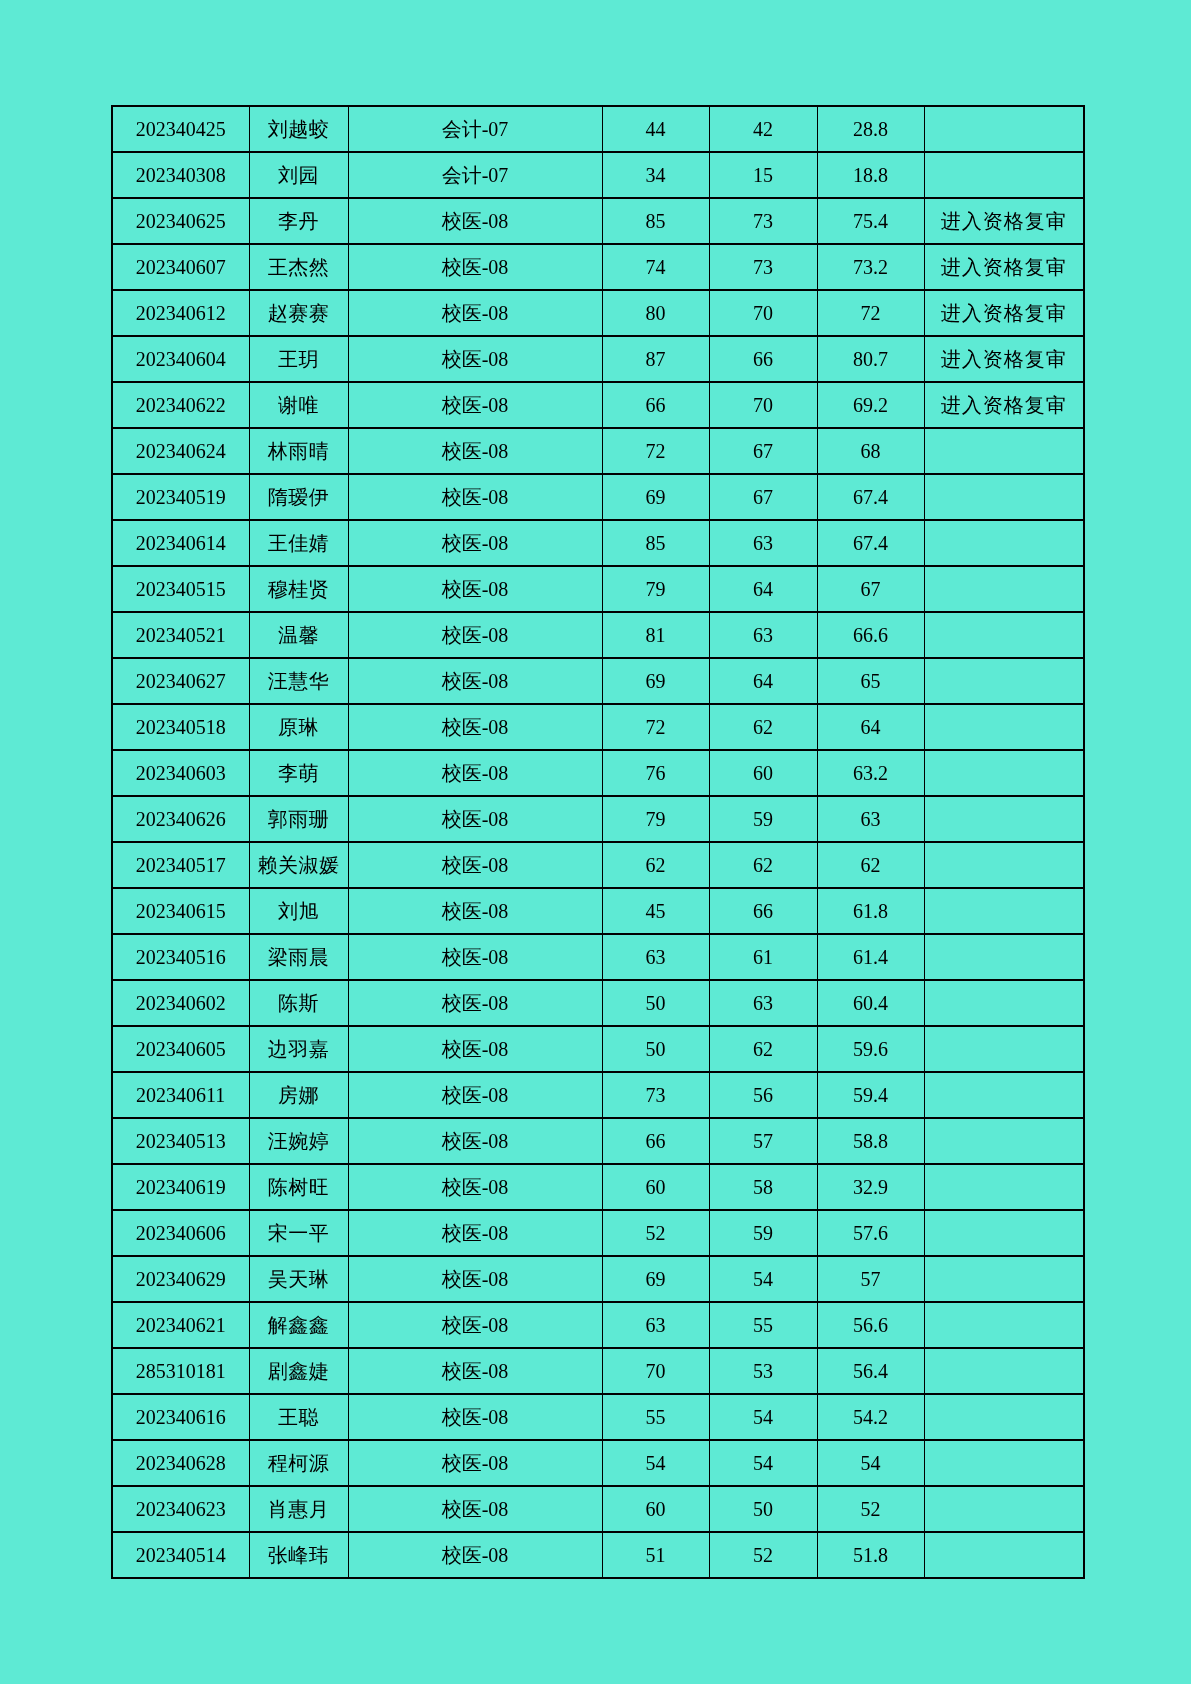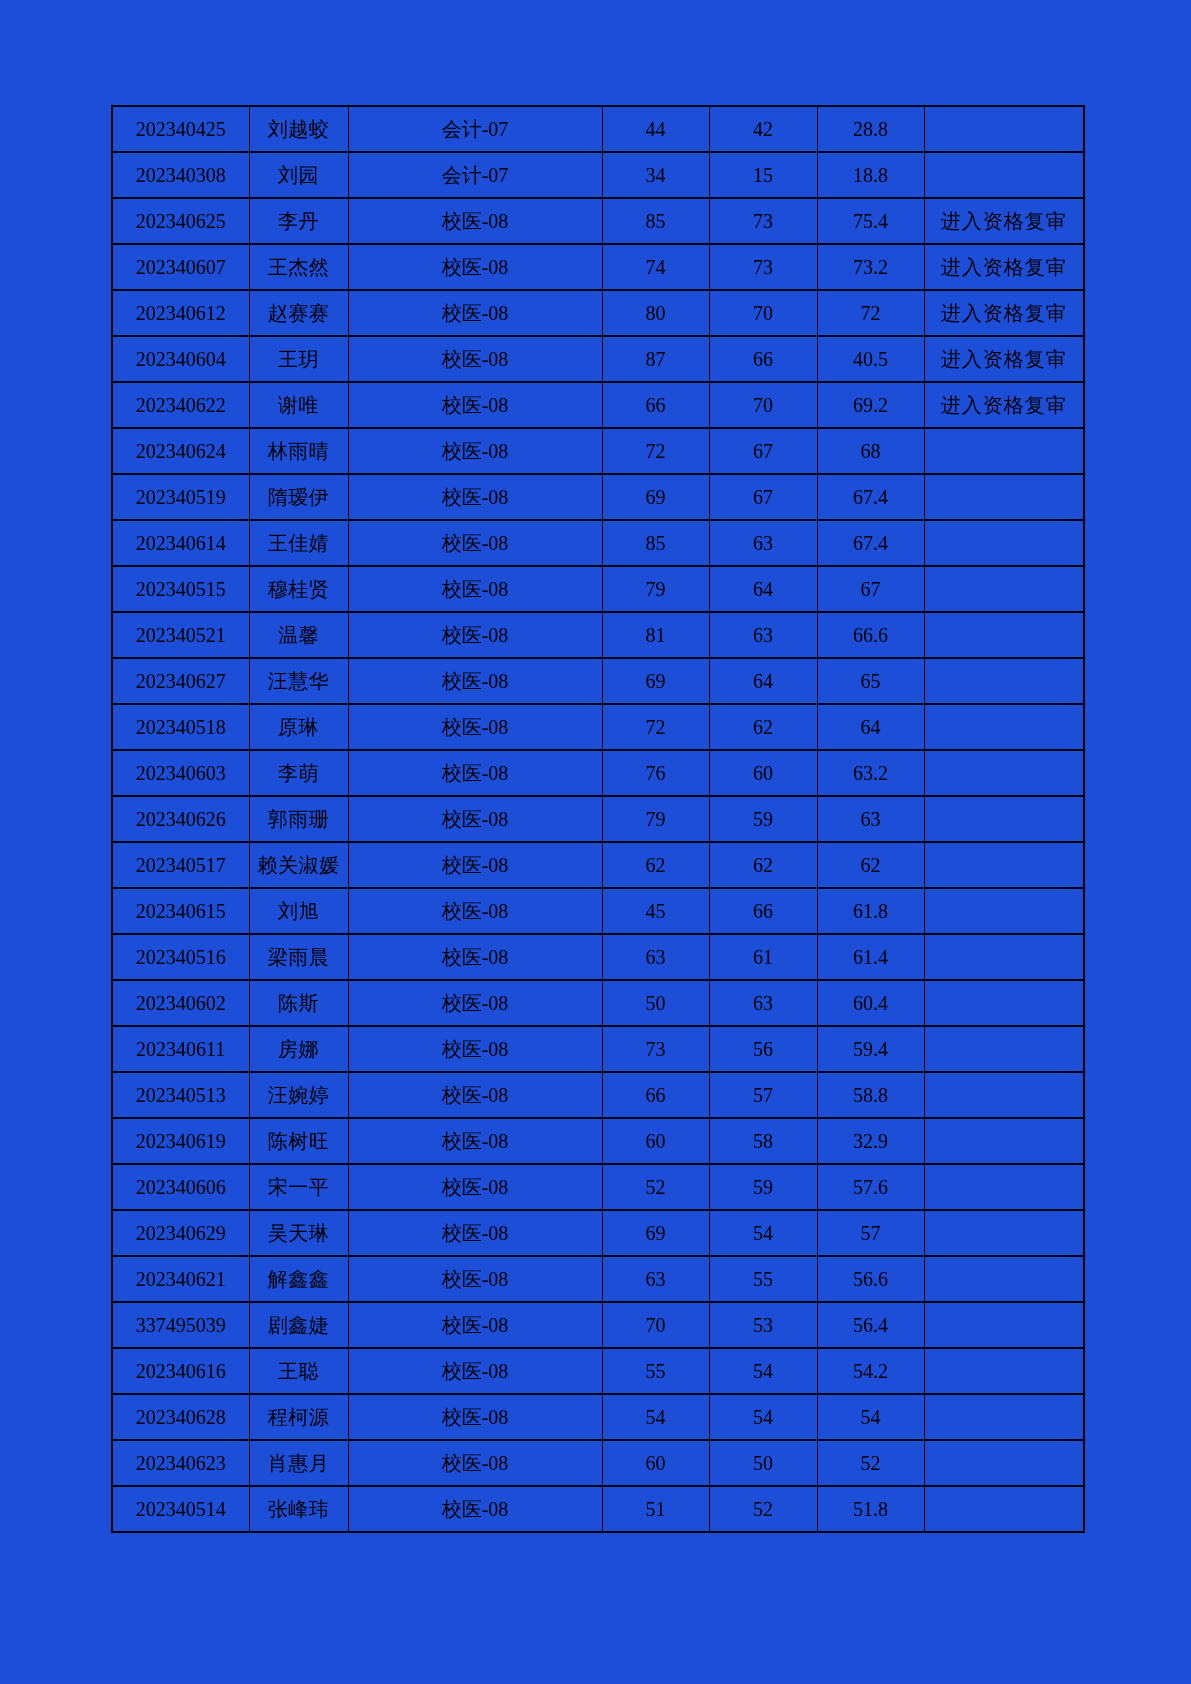--- a/index.html
+++ b/index.html
@@ -8,21 +8,21 @@
     height: 1684px;
     background: #ffffff;
     position: relative;
     font-family: "Liberation Serif", "DejaVu Serif", serif;
   }
   .page {
     position: absolute;
     left: 0; top: 0;
     width: 1191px;
     height: 1684px;
-    background: #1d4ed8;
+    background: #5eead4;
     overflow: hidden;
   }
   table.results {
     position: absolute;
     left: 111px;
     top: 105px;
     width: 972px;
     border-collapse: collapse;
     table-layout: fixed;
     border: 2px solid #000000;
@@ -103,21 +103,21 @@
           <td class="col-score2">70</td>
           <td class="col-total">72</td>
           <td class="col-status">进入资格复审</td>
         </tr>
         <tr>
           <td class="col-id">202340604</td>
           <td class="col-name">王玥</td>
           <td class="col-position">校医-08</td>
           <td class="col-score1">87</td>
           <td class="col-score2">66</td>
-          <td class="col-total">40.5</td>
+          <td class="col-total">80.7</td>
           <td class="col-status">进入资格复审</td>
         </tr>
         <tr>
           <td class="col-id">202340622</td>
           <td class="col-name">谢唯</td>
           <td class="col-position">校医-08</td>
           <td class="col-score1">66</td>
           <td class="col-score2">70</td>
           <td class="col-total">69.2</td>
           <td class="col-status">进入资格复审</td>
@@ -233,20 +233,29 @@
         <tr>
           <td class="col-id">202340602</td>
           <td class="col-name">陈斯</td>
           <td class="col-position">校医-08</td>
           <td class="col-score1">50</td>
           <td class="col-score2">63</td>
           <td class="col-total">60.4</td>
           <td class="col-status"></td>
         </tr>
         <tr>
+          <td class="col-id">202340605</td>
+          <td class="col-name">边羽嘉</td>
+          <td class="col-position">校医-08</td>
+          <td class="col-score1">50</td>
+          <td class="col-score2">62</td>
+          <td class="col-total">59.6</td>
+          <td class="col-status"></td>
+        </tr>
+        <tr>
           <td class="col-id">202340611</td>
           <td class="col-name">房娜</td>
           <td class="col-position">校医-08</td>
           <td class="col-score1">73</td>
           <td class="col-score2">56</td>
           <td class="col-total">59.4</td>
           <td class="col-status"></td>
         </tr>
         <tr>
           <td class="col-id">202340513</td>
@@ -287,21 +296,21 @@
         <tr>
           <td class="col-id">202340621</td>
           <td class="col-name">解鑫鑫</td>
           <td class="col-position">校医-08</td>
           <td class="col-score1">63</td>
           <td class="col-score2">55</td>
           <td class="col-total">56.6</td>
           <td class="col-status"></td>
         </tr>
         <tr>
-          <td class="col-id">337495039</td>
+          <td class="col-id">285310181</td>
           <td class="col-name">剧鑫婕</td>
           <td class="col-position">校医-08</td>
           <td class="col-score1">70</td>
           <td class="col-score2">53</td>
           <td class="col-total">56.4</td>
           <td class="col-status"></td>
         </tr>
         <tr>
           <td class="col-id">202340616</td>
           <td class="col-name">王聪</td>

